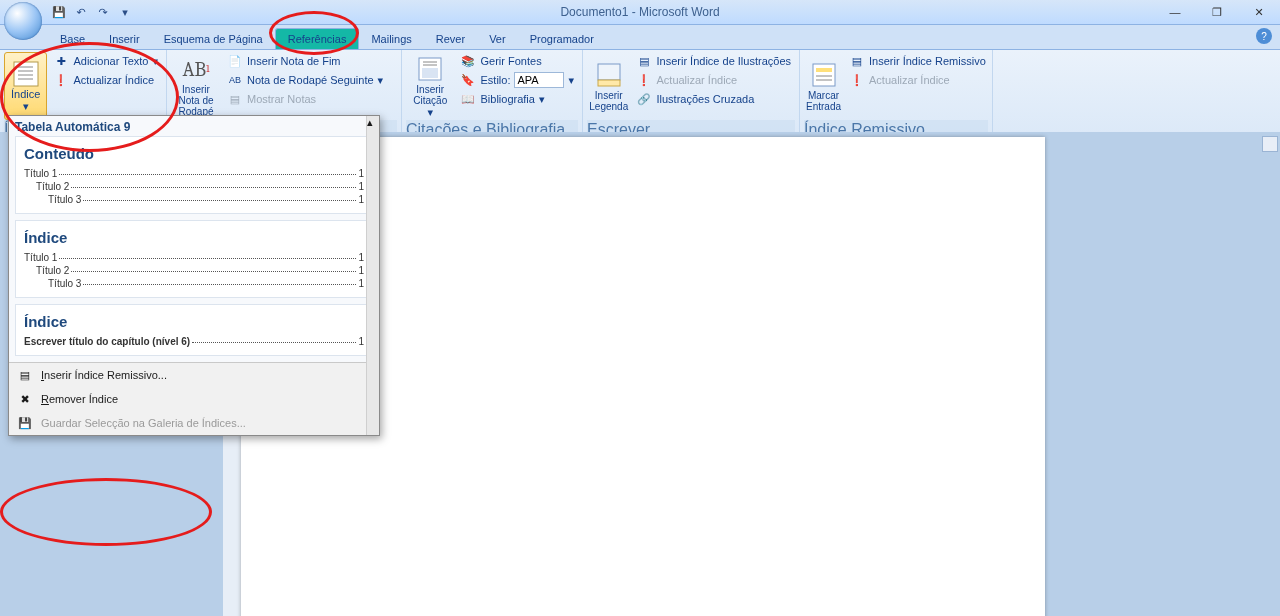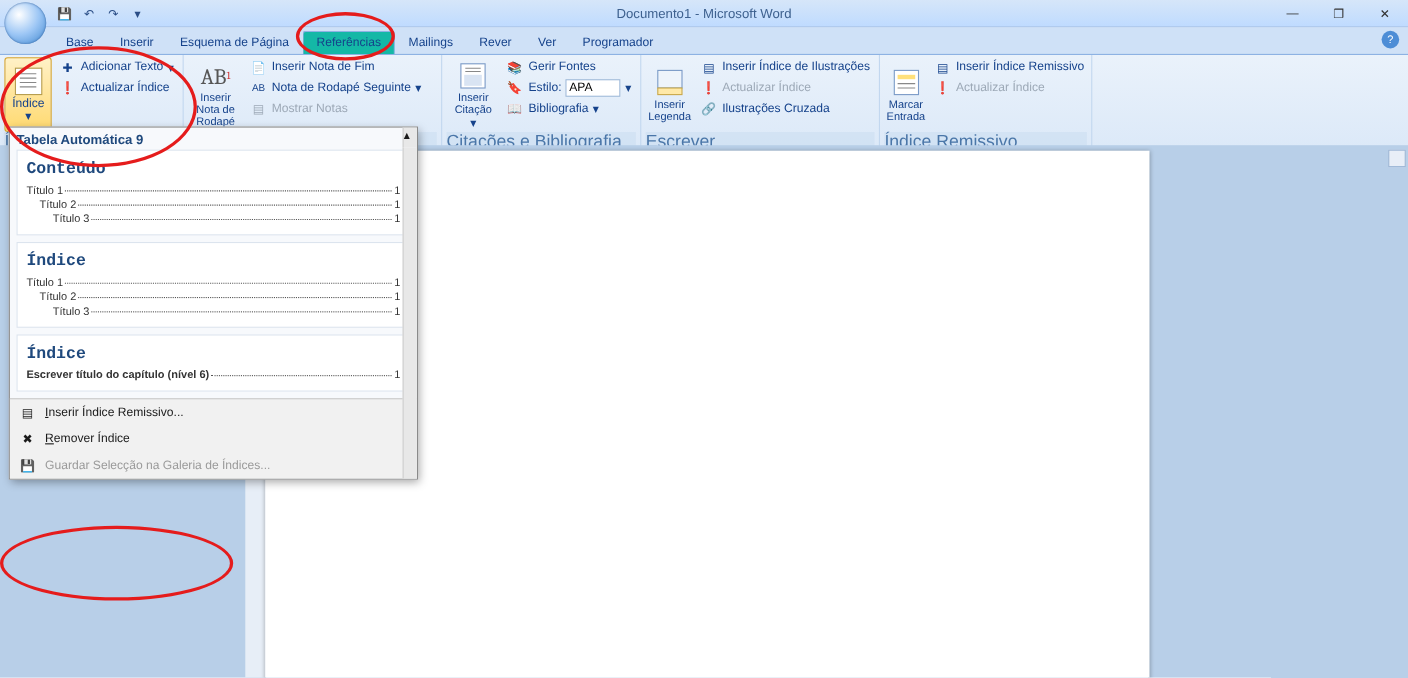--- a/index.html
+++ b/index.html
@@ -28,21 +28,21 @@
   .estilo-in{width:44px;height:14px;border:1px solid #9db8d9;background:#fff;padding:0 2px;font-size:11px}
   .workspace{position:absolute;top:132px;left:0;right:0;bottom:0;background:#b8cfe8;overflow:hidden}
   .ruler-v{position:absolute;left:223px;top:0;width:18px;bottom:0;background:#e7eef7;border-right:1px solid #9db8d9}
   .page{position:absolute;left:241px;top:5px;width:804px;height:700px;background:#fff;box-shadow:0 0 4px rgba(0,0,0,.3)}
   .ruler-toggle{position:absolute;right:2px;top:4px;width:14px;height:14px;background:#e8eef7;border:1px solid #9ab4d4}
   
   .dropdown{position:absolute;left:8px;top:115px;width:370px;background:#f7f9fc;border:1px solid #8a8a8a;box-shadow:2px 3px 8px rgba(0,0,0,.35);z-index:50}
   .dd-head{background:linear-gradient(#eef3fa,#dde8f5);padding:3px 8px;color:#15428b;font-weight:bold;border-bottom:1px solid #c2d7ef}
   .dd-sect{padding:4px 6px 2px;color:#1f497d;font-weight:bold;font-size:12px}
   .dd-block{margin:0 6px 6px;background:#fff;border:1px solid #dce4ee;padding:8px 8px 6px}
-  .dd-title{font-family:Liberation Mono, monospace;color:#1f497d;font-size:15px;font-weight:bold;margin-bottom:6px}
+  .dd-title{font-family:Liberation Sans, sans-serif;color:#1f497d;font-size:15px;font-weight:bold;margin-bottom:6px}
   .dd-row{display:flex;align-items:baseline;font-size:10px;color:#333;margin:2px 0}
   .dd-row.i1{padding-left:12px}.dd-row.i2{padding-left:24px}
   .dd-row .lbl{white-space:nowrap}.dd-row .dots{flex:1;border-bottom:1px dotted #555;margin:0 2px;position:relative;top:-2px}.dd-row .pg{white-space:nowrap}
   .dd-row.bold .lbl{font-weight:bold}
   .dd-footer{border-top:1px solid #c9c9c9;background:#f1f1f1}
   .dd-item{display:flex;align-items:center;gap:8px;padding:4px 8px;color:#1a1a1a}
   .dd-item.dis{color:#9a9a9a}
   .dd-item .u{text-decoration:underline}
   .dd-scroll{position:absolute;right:0;top:0;width:12px;background:#e8e8e8;border-left:1px solid #cfcfcf}
   

